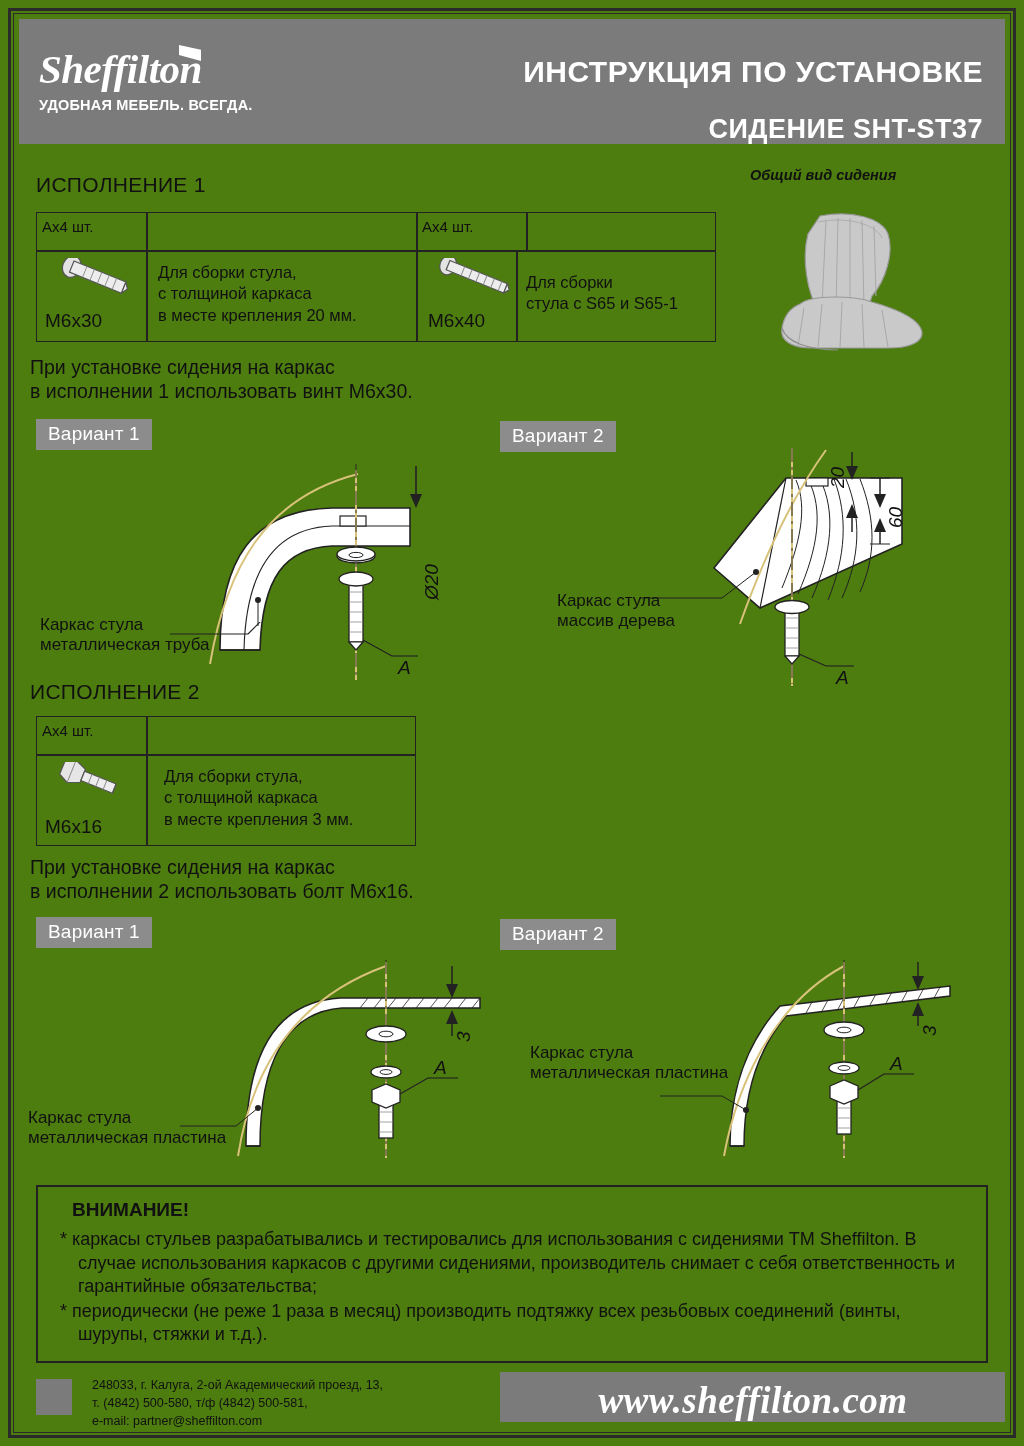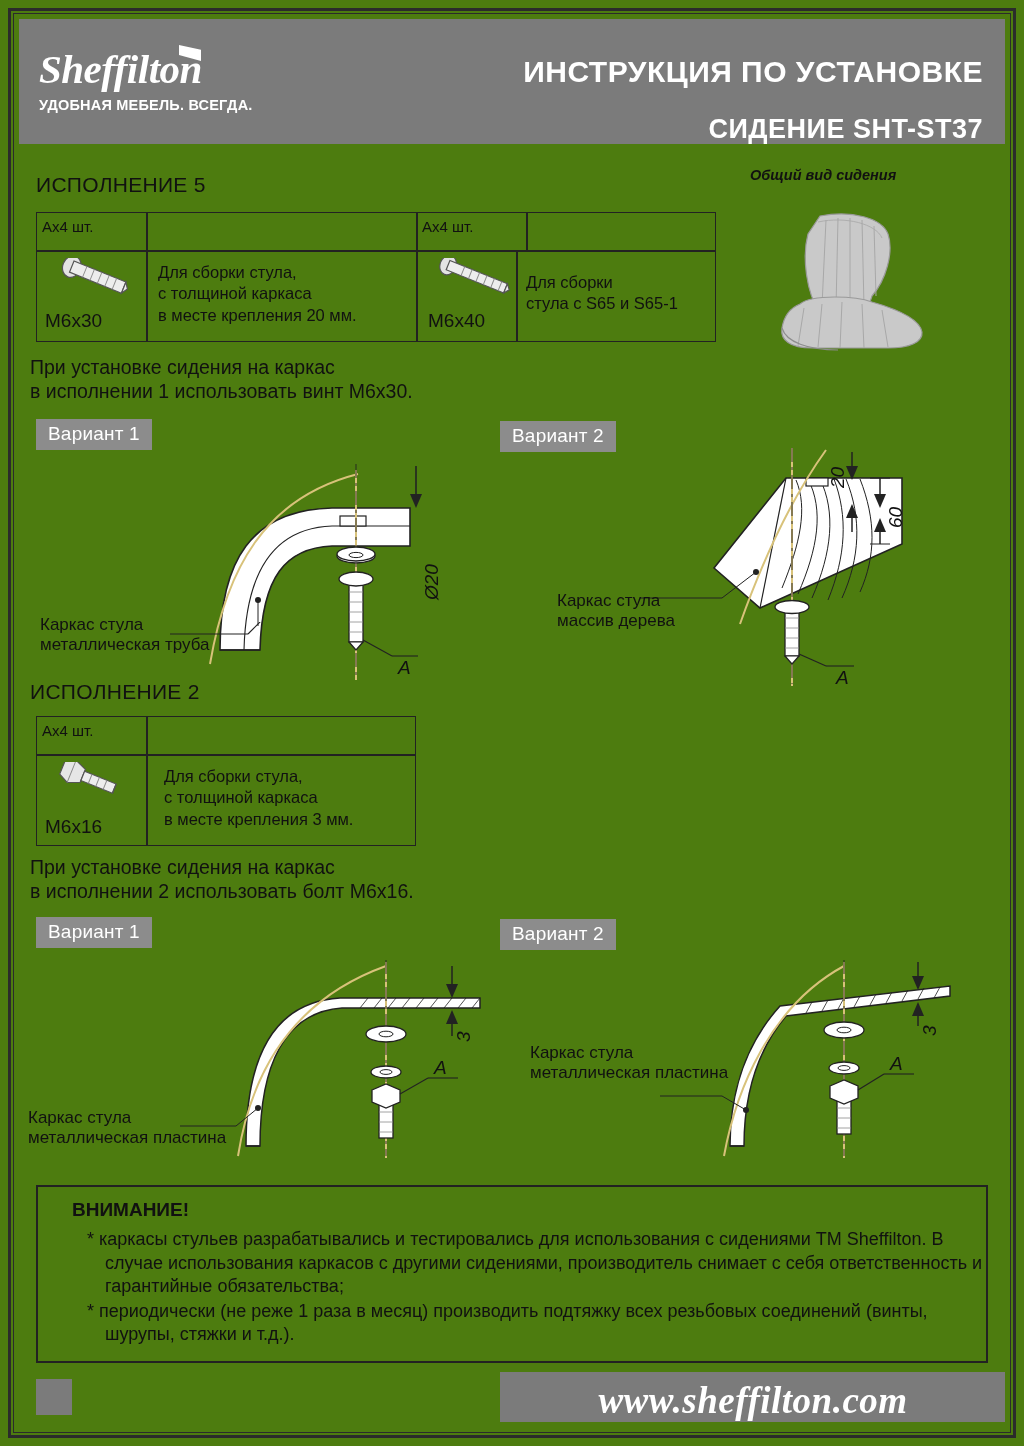--- a/index.html
+++ b/index.html
@@ -180,21 +180,20 @@
     color: #111;
   }
   .warn-list {
     position: absolute;
     left: 22px;
     top: 41px;
     width: 912px;
     font-size: 18px;
     color: #111;
     line-height: 1.31;
-    margin-left: 27px;
   }
   .warn-list .li {
     display: block;
     padding-left: 18px;
     text-indent: -18px;
     margin-bottom: 1px;
   }
 
   
   .footer-sq {
@@ -257,21 +256,21 @@
       <div class="logo-text">Sheffilton</div>
       <div class="logo-flag"></div>
       <div class="logo-sub">УДОБНАЯ МЕБЕЛЬ. ВСЕГДА.</div>
     </div>
     <div class="title-block">
       <div class="title-main">ИНСТРУКЦИЯ ПО УСТАНОВКЕ</div>
       <div class="title-sub">СИДЕНИЕ SHT-ST37</div>
     </div>
   </div>
 
-  <div class="sec-head" style="left:36px; top:173px;">ИСПОЛНЕНИЕ 5</div>
+  <div class="sec-head" style="left:36px; top:173px;">ИСПОЛНЕНИЕ 1</div>
   <div class="overview-cap" style="left:750px; top:167px;font-style:italic;">Общий вид сидения</div>
 
   <div style="position:absolute; left:760px; top:208px;">
     <svg width="180" height="150" viewBox="0 0 180 150">
       <path d="M60 8 C 92 2, 122 10, 128 26 C 134 44, 126 72, 112 88 L 108 100 L 60 104 C 46 86, 42 48, 48 26 Z" fill="#c9c9c9" stroke="#9a9a9a" stroke-width="1.2"></path>
       <path d="M58 14 C 86 8, 116 16, 122 30" fill="none" stroke="#aeaeae" stroke-width="1"></path>
       <g stroke="#a8a8a8" stroke-width="1" fill="none">
         <path d="M66 12 L 62 98"></path>
           <path d="M78 10 L 76 100"></path>
           <path d="M90 10 L 90 101"></path>
@@ -595,16 +594,19 @@
 
   <div class="warn-box">
     <div class="warn-title">ВНИМАНИЕ!</div>
     <div class="warn-list">
       <span class="li">* каркасы стульев разрабатывались и тестировались для использования с сидениями ТМ Sheffilton. В случае использования каркасов с другими сидениями, производитель снимает с себя ответственность и гарантийные обязательства;</span>
       <span class="li">* периодически (не реже 1 раза в месяц) производить подтяжку всех резьбовых соединений (винты, шурупы, стяжки и т.д.).</span>
     </div>
   </div>
 
   <div class="footer-sq"></div>
+  <div class="footer-addr">248033, г. Калуга, 2-ой Академический проезд, 13,
+т. (4842) 500-580, т/ф (4842) 500-581,
+e-mail: partner@sheffilton.com</div>
   <div class="footer-bar"></div>
   <div class="footer-site">www.sheffilton.com</div>
 
 </div>
 
 </body></html>

